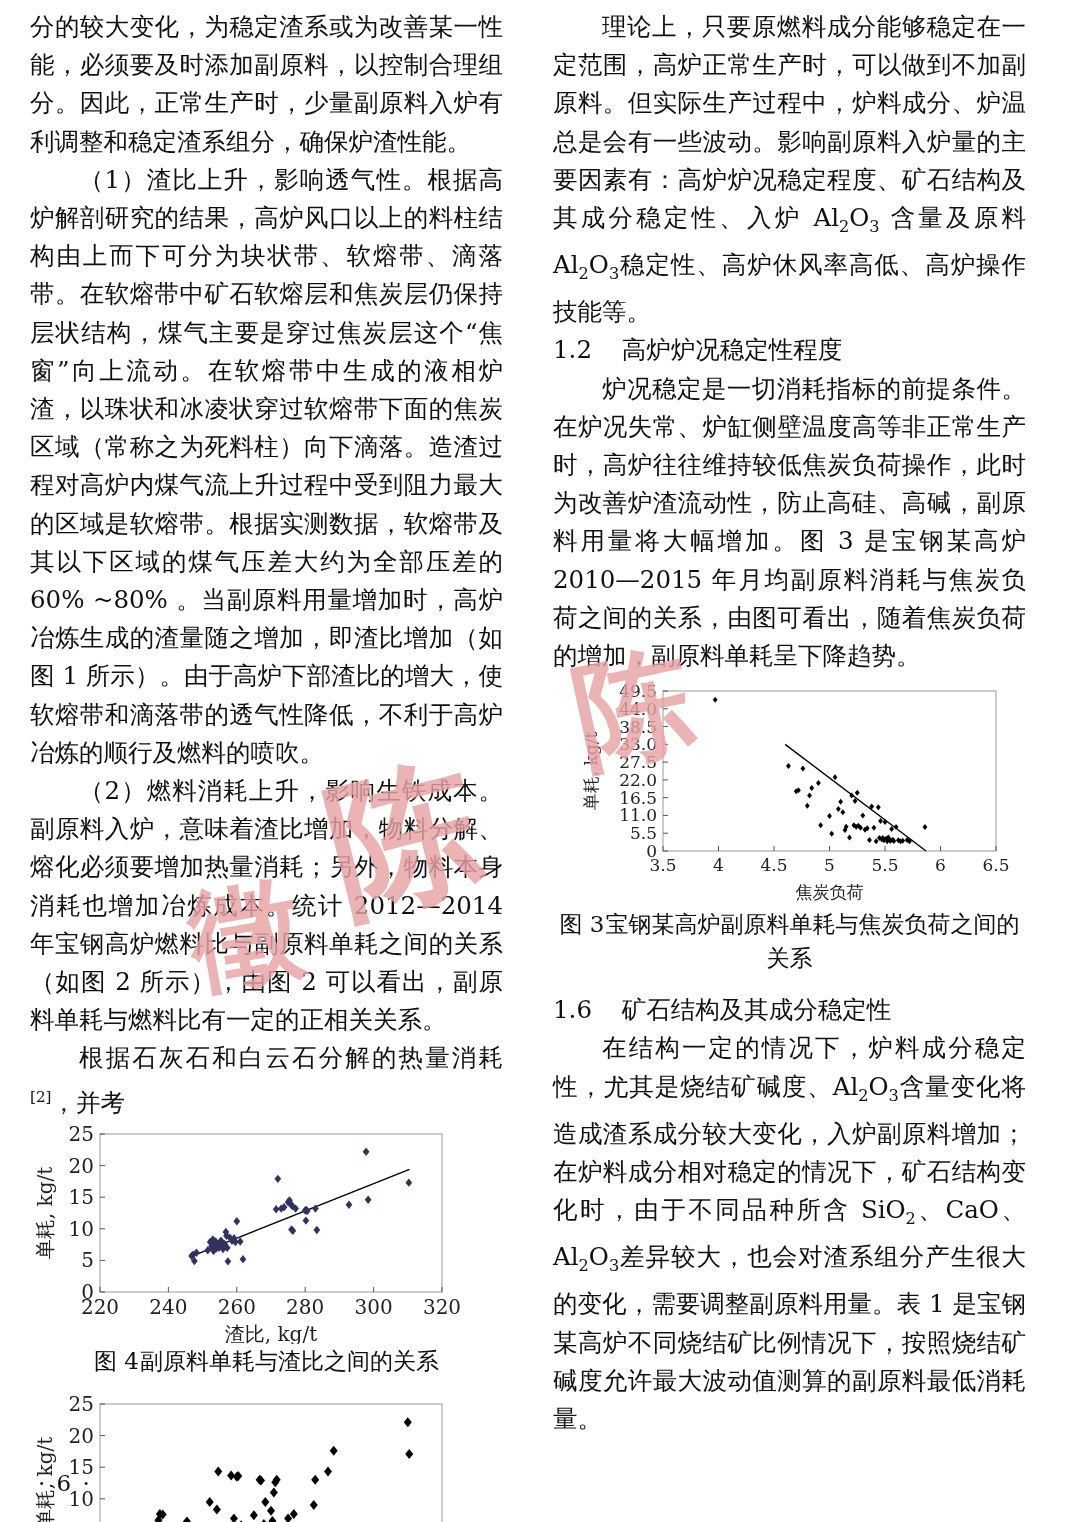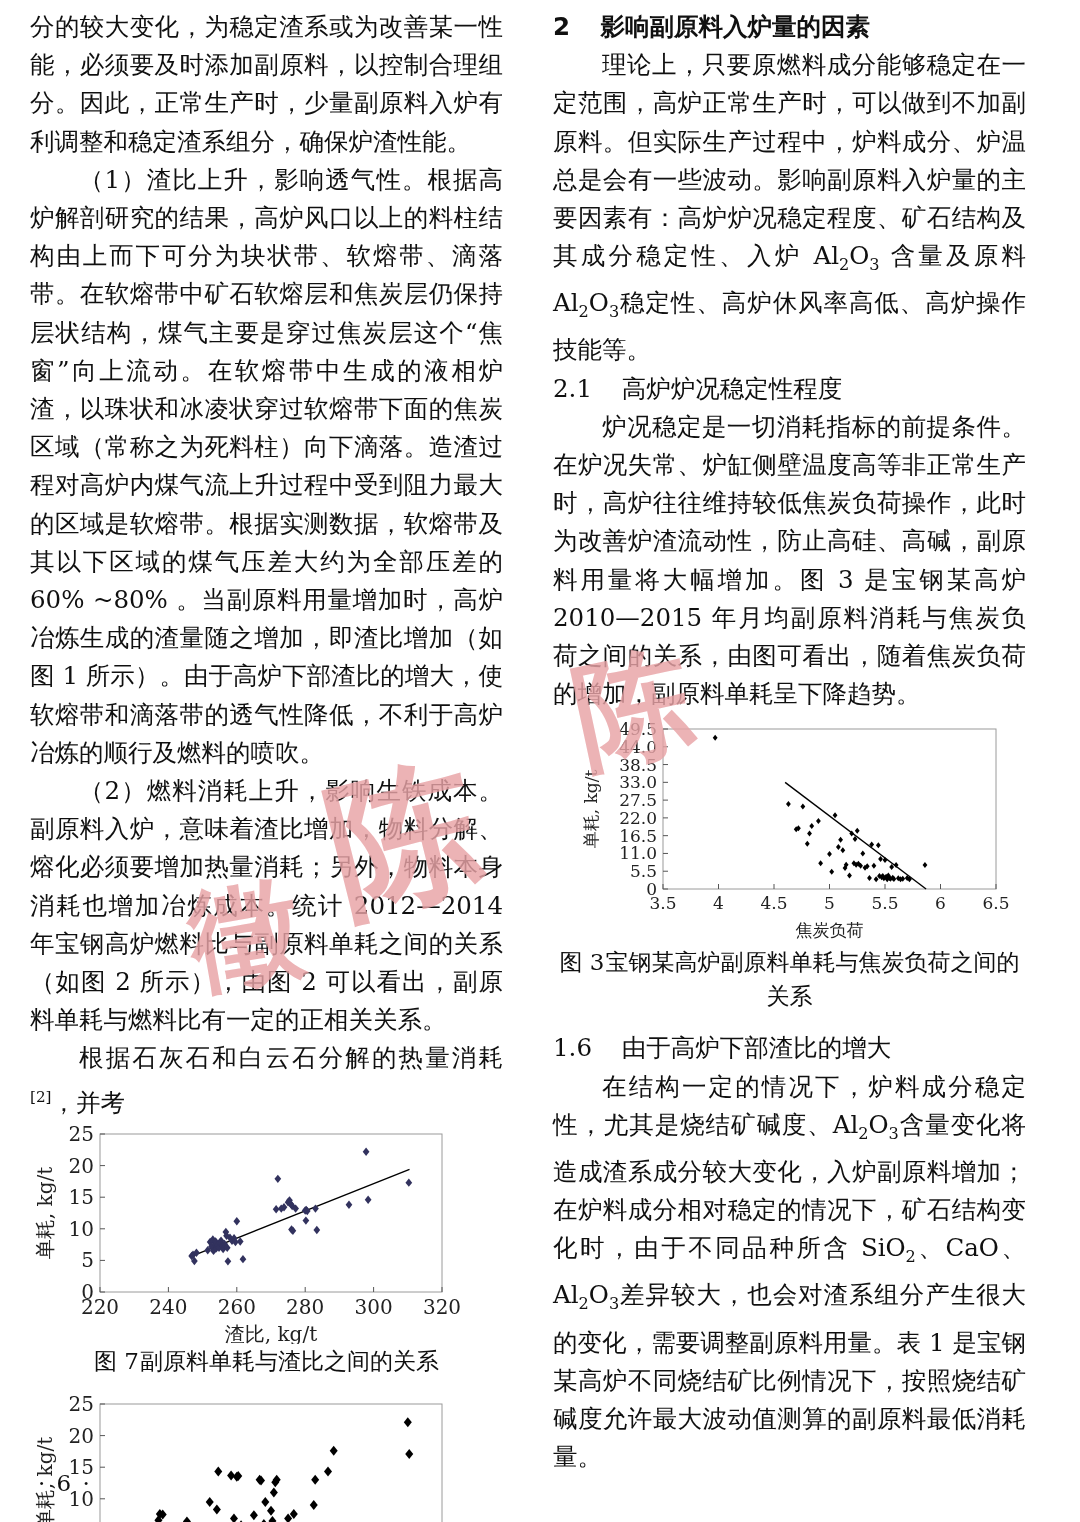--- a/index.html
+++ b/index.html
@@ -192,21 +192,21 @@
             <polygon points="286.8279999999999,103.86399999999999 290.18799999999993,108.064 286.8279999999999,112.264 283.4679999999999,108.064" fill="#32325e"></polygon>
             <polygon points="318.976,78.58399999999999 322.336,82.78399999999999 318.976,86.984 315.616,82.78399999999999" fill="#32325e"></polygon>
             <polygon points="336.076,25.496 339.43600000000004,29.695999999999998 336.076,33.896 332.716,29.695999999999998" fill="#32325e"></polygon>
             <polygon points="338.12799999999993,73.528 341.48799999999994,77.72800000000001 338.12799999999993,81.92800000000001 334.7679999999999,77.72800000000001" fill="#32325e"></polygon>
             <polygon points="378.826,56.463999999999984 382.18600000000004,60.66399999999999 378.826,64.86399999999999 375.466,60.66399999999999" fill="#32325e"></polygon>
             <text x="241" y="219" text-anchor="middle" font-size="20" font-family="&quot;DejaVu Serif&quot;, &quot;Liberation Serif&quot;, serif" fill="#222">渣比, kg/t</text>
             <text x="0" y="0" text-anchor="middle" font-size="20" font-family="&quot;DejaVu Serif&quot;, &quot;Liberation Serif&quot;, serif" fill="#222" transform="translate(22,91) rotate(-90)">单耗, kg/t</text>
           </svg>
       </div>
       <figcaption class="fig-caption">
-        <span class="lbl">图 7</span><span>副原料单耗与渣比之间的关系</span>
+        <span class="lbl">图 4</span><span>副原料单耗与渣比之间的关系</span>
       </figcaption>
     </figure>
 
     <figure class="figure" style="margin-top:14px;">
       <div class="plot-wrap">
         <svg class="plot-svg" id="svg-fig2" width="430" height="225" viewBox="0 0 430 225">
             <rect x="70" y="12" width="342" height="158" fill="none" stroke="#9a9a9a" stroke-width="1"></rect>
             <line x1="70" y1="170" x2="70" y2="165" stroke="#555" stroke-width="1"></line>
             <text x="70" y="192" text-anchor="middle" font-size="20" font-family="&quot;DejaVu Serif&quot;, &quot;Liberation Serif&quot;, serif" fill="#222">476</text>
             <line x1="127" y1="170" x2="127" y2="165" stroke="#555" stroke-width="1"></line>
@@ -272,29 +272,25 @@
           </svg>
       </div>
 
     </figure>
 
   </div>
 
   <div class="col col-right">
 
 
-    <h2 class="sec-head-major">
-      <span class="num">2</span>
-      <span class="t">影响副原料入炉量的因素</span>
-    </h2>
 
     <p class="body-text indent"><span>理论上，只要原燃料成分能够稳定在一定范围，高炉正常生产时，可以做到不加副原料。但实际生产过程中，炉料成分、炉温总是会有一些波动。影响副原料入炉量的主要因素有：高炉炉况稳定程度、矿石结构及其成分稳定性、入炉 Al</span><sub class="sb">2</sub><span>O</span><sub class="sb">3</sub><span> 含量及原料 Al</span><sub class="sb">2</sub><span>O</span><sub class="sb">3</sub><span>稳定性、高炉休风率高低、高炉操作技能等。</span></p>
 
     <h3 class="sec-head">
-      <span class="num">2.1</span>
+      <span class="num">1.2</span>
       <span class="t">高炉炉况稳定性程度</span>
     </h3>
 
     <p class="body-text indent">炉况稳定是一切消耗指标的前提条件。在炉况失常、炉缸侧壁温度高等非正常生产时，高炉往往维持较低焦炭负荷操作，此时为改善炉渣流动性，防止高硅、高碱，副原料用量将大幅增加。图 3 是宝钢某高炉 2010—2015 年月均副原料消耗与焦炭负荷之间的关系，由图可看出，随着焦炭负荷的增加，副原料单耗呈下降趋势。</p>
 
     <figure class="figure" style="margin-top:4px;">
       <div class="plot-wrap">
         <svg class="plot-svg" id="svg-fig3" width="473" height="222" viewBox="0 0 473 222">
             <rect x="110" y="12" width="333" height="160" fill="none" stroke="#9a9a9a" stroke-width="1"></rect>
             <line x1="110" y1="172" x2="110" y2="167" stroke="#555" stroke-width="1"></line>
@@ -391,21 +387,21 @@
             <text x="0" y="0" text-anchor="middle" font-size="17" font-family="&quot;DejaVu Serif&quot;, &quot;Liberation Serif&quot;, serif" fill="#222" transform="translate(44,92) rotate(-90)">单耗, kg/t</text>
           </svg>
       </div>
       <figcaption class="fig-caption" style="margin-top:6px;">
         <span class="lbl">图 3</span><span>宝钢某高炉副原料单耗与焦炭负荷之间的关系</span>
       </figcaption>
     </figure>
 
     <h3 class="sec-head" style="margin-top:16px;">
       <span class="num">1.6</span>
-      <span class="t">由于高炉下部渣比的增大</span>
+      <span class="t">矿石结构及其成分稳定性</span>
     </h3>
 
     <p class="body-text indent"><span>在结构一定的情况下，炉料成分稳定性，尤其是烧结矿碱度、Al</span><sub class="sb">2</sub><span>O</span><sub class="sb">3</sub><span>含量变化将造成渣系成分较大变化，入炉副原料增加；在炉料成分相对稳定的情况下，矿石结构变化时，由于不同品种所含 SiO</span><sub class="sb">2</sub><span>、CaO、Al</span><sub class="sb">2</sub><span>O</span><sub class="sb">3</sub><span>差异较大，也会对渣系组分产生很大的变化，需要调整副原料用量。表 1 是宝钢某高炉不同烧结矿比例情况下，按照烧结矿碱度允许最大波动值测算的副原料最低消耗量。</span></p>
 
   </div>
 
   <div class="seal seal-1">陈</div>
   <div class="seal seal-2">徵</div>
   <div class="seal seal-3">陈</div>
 

